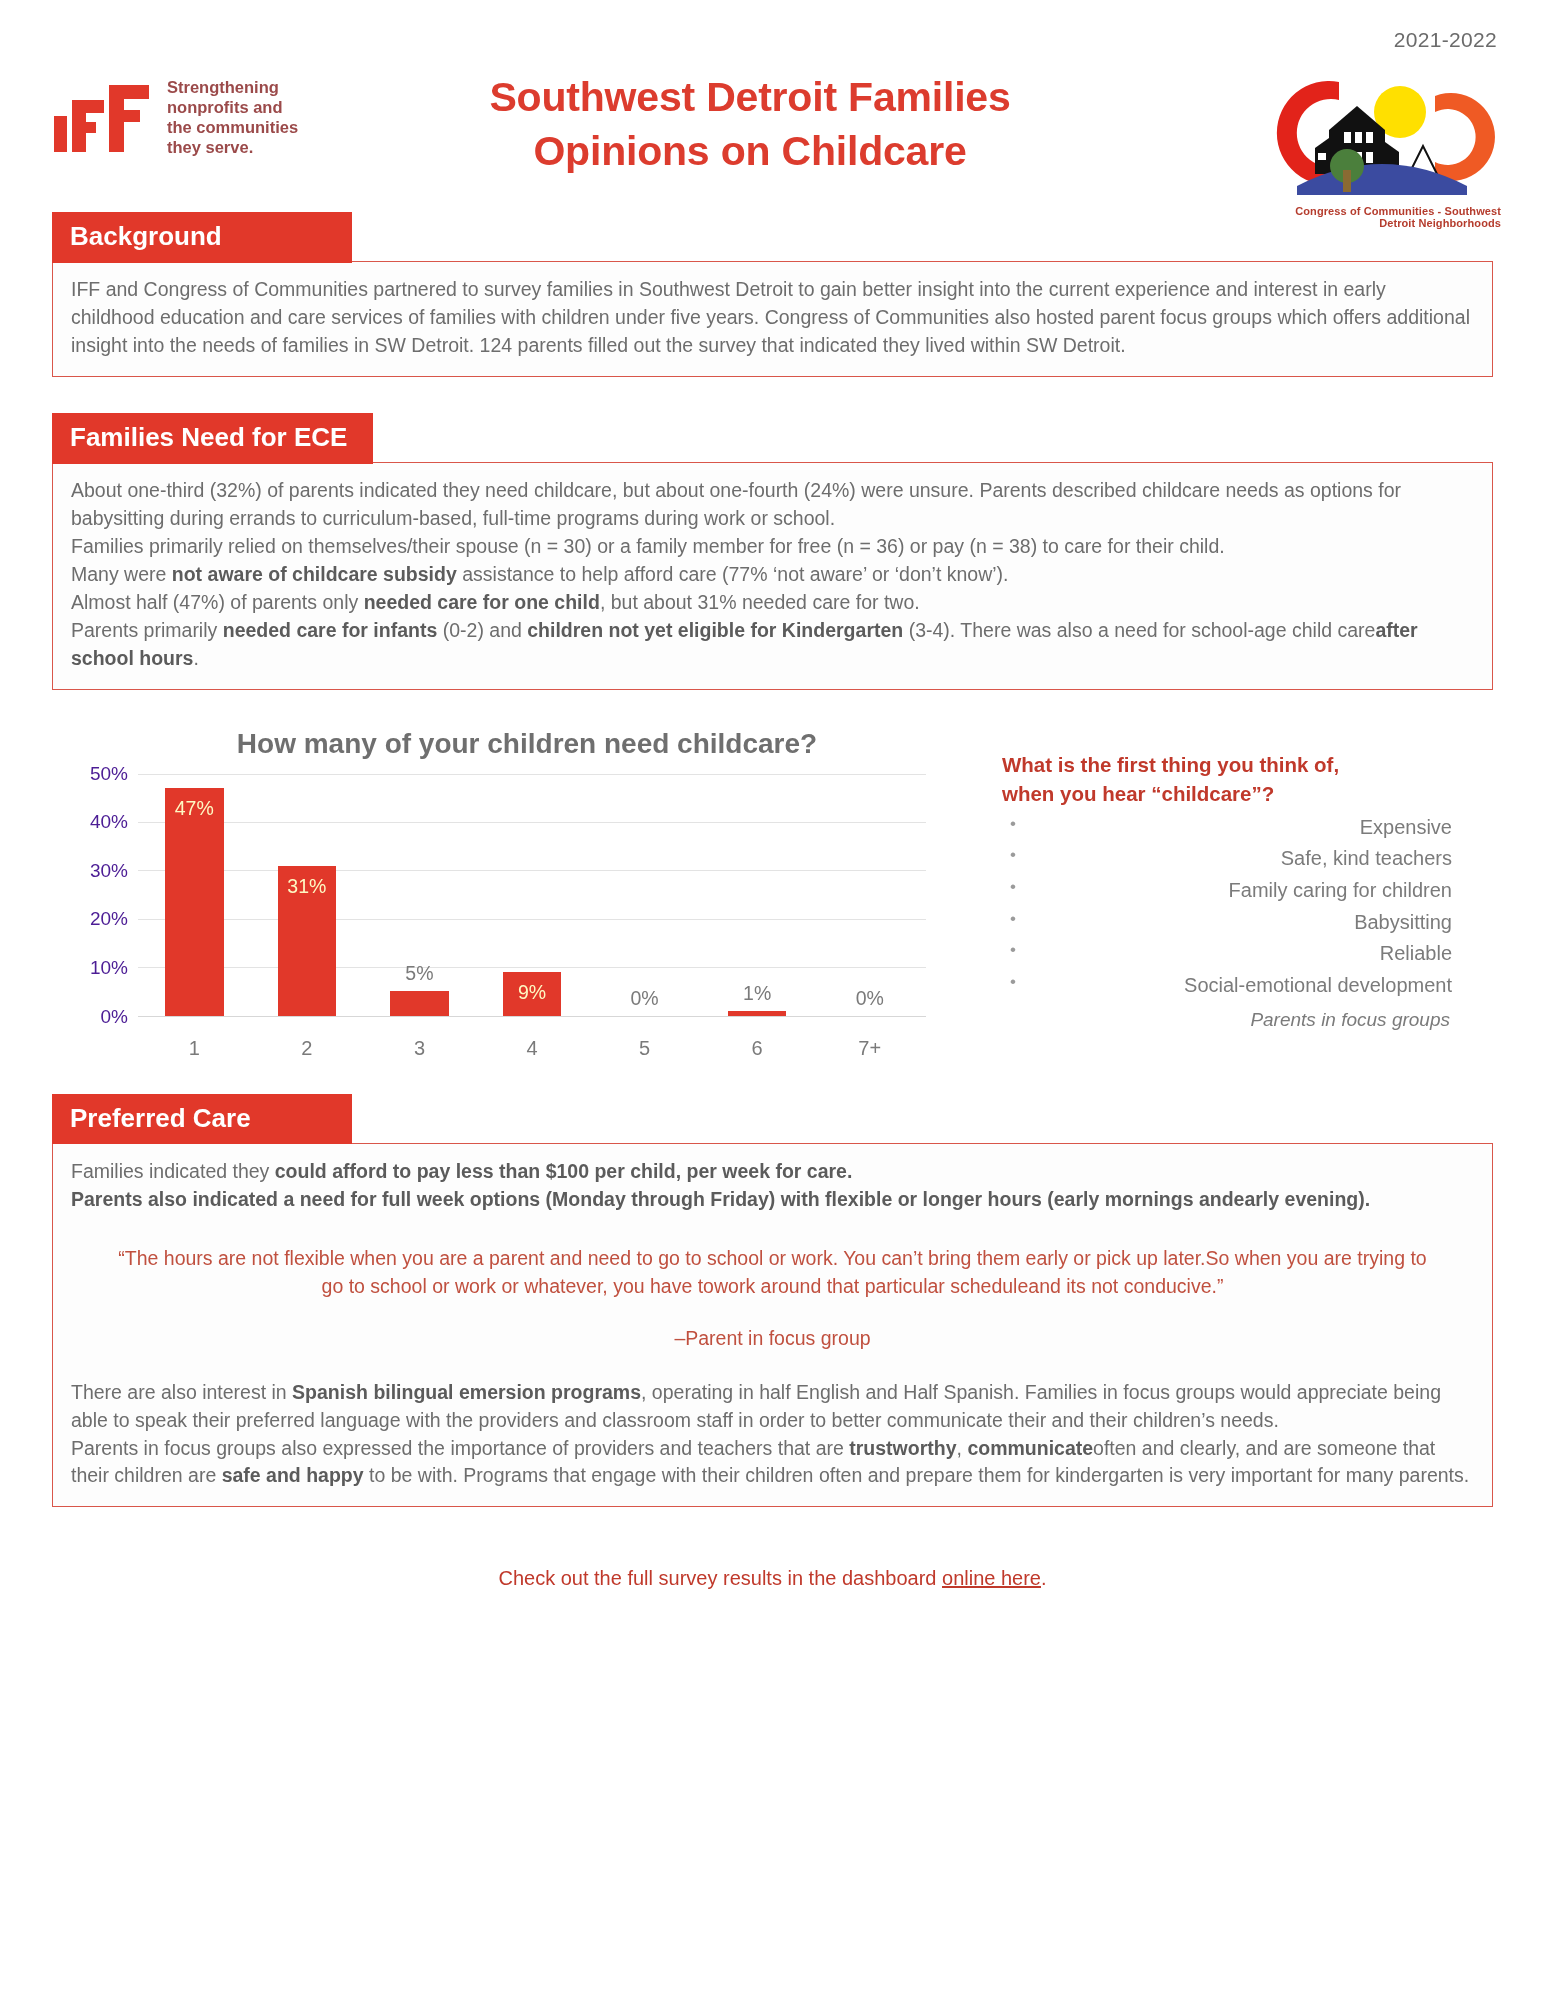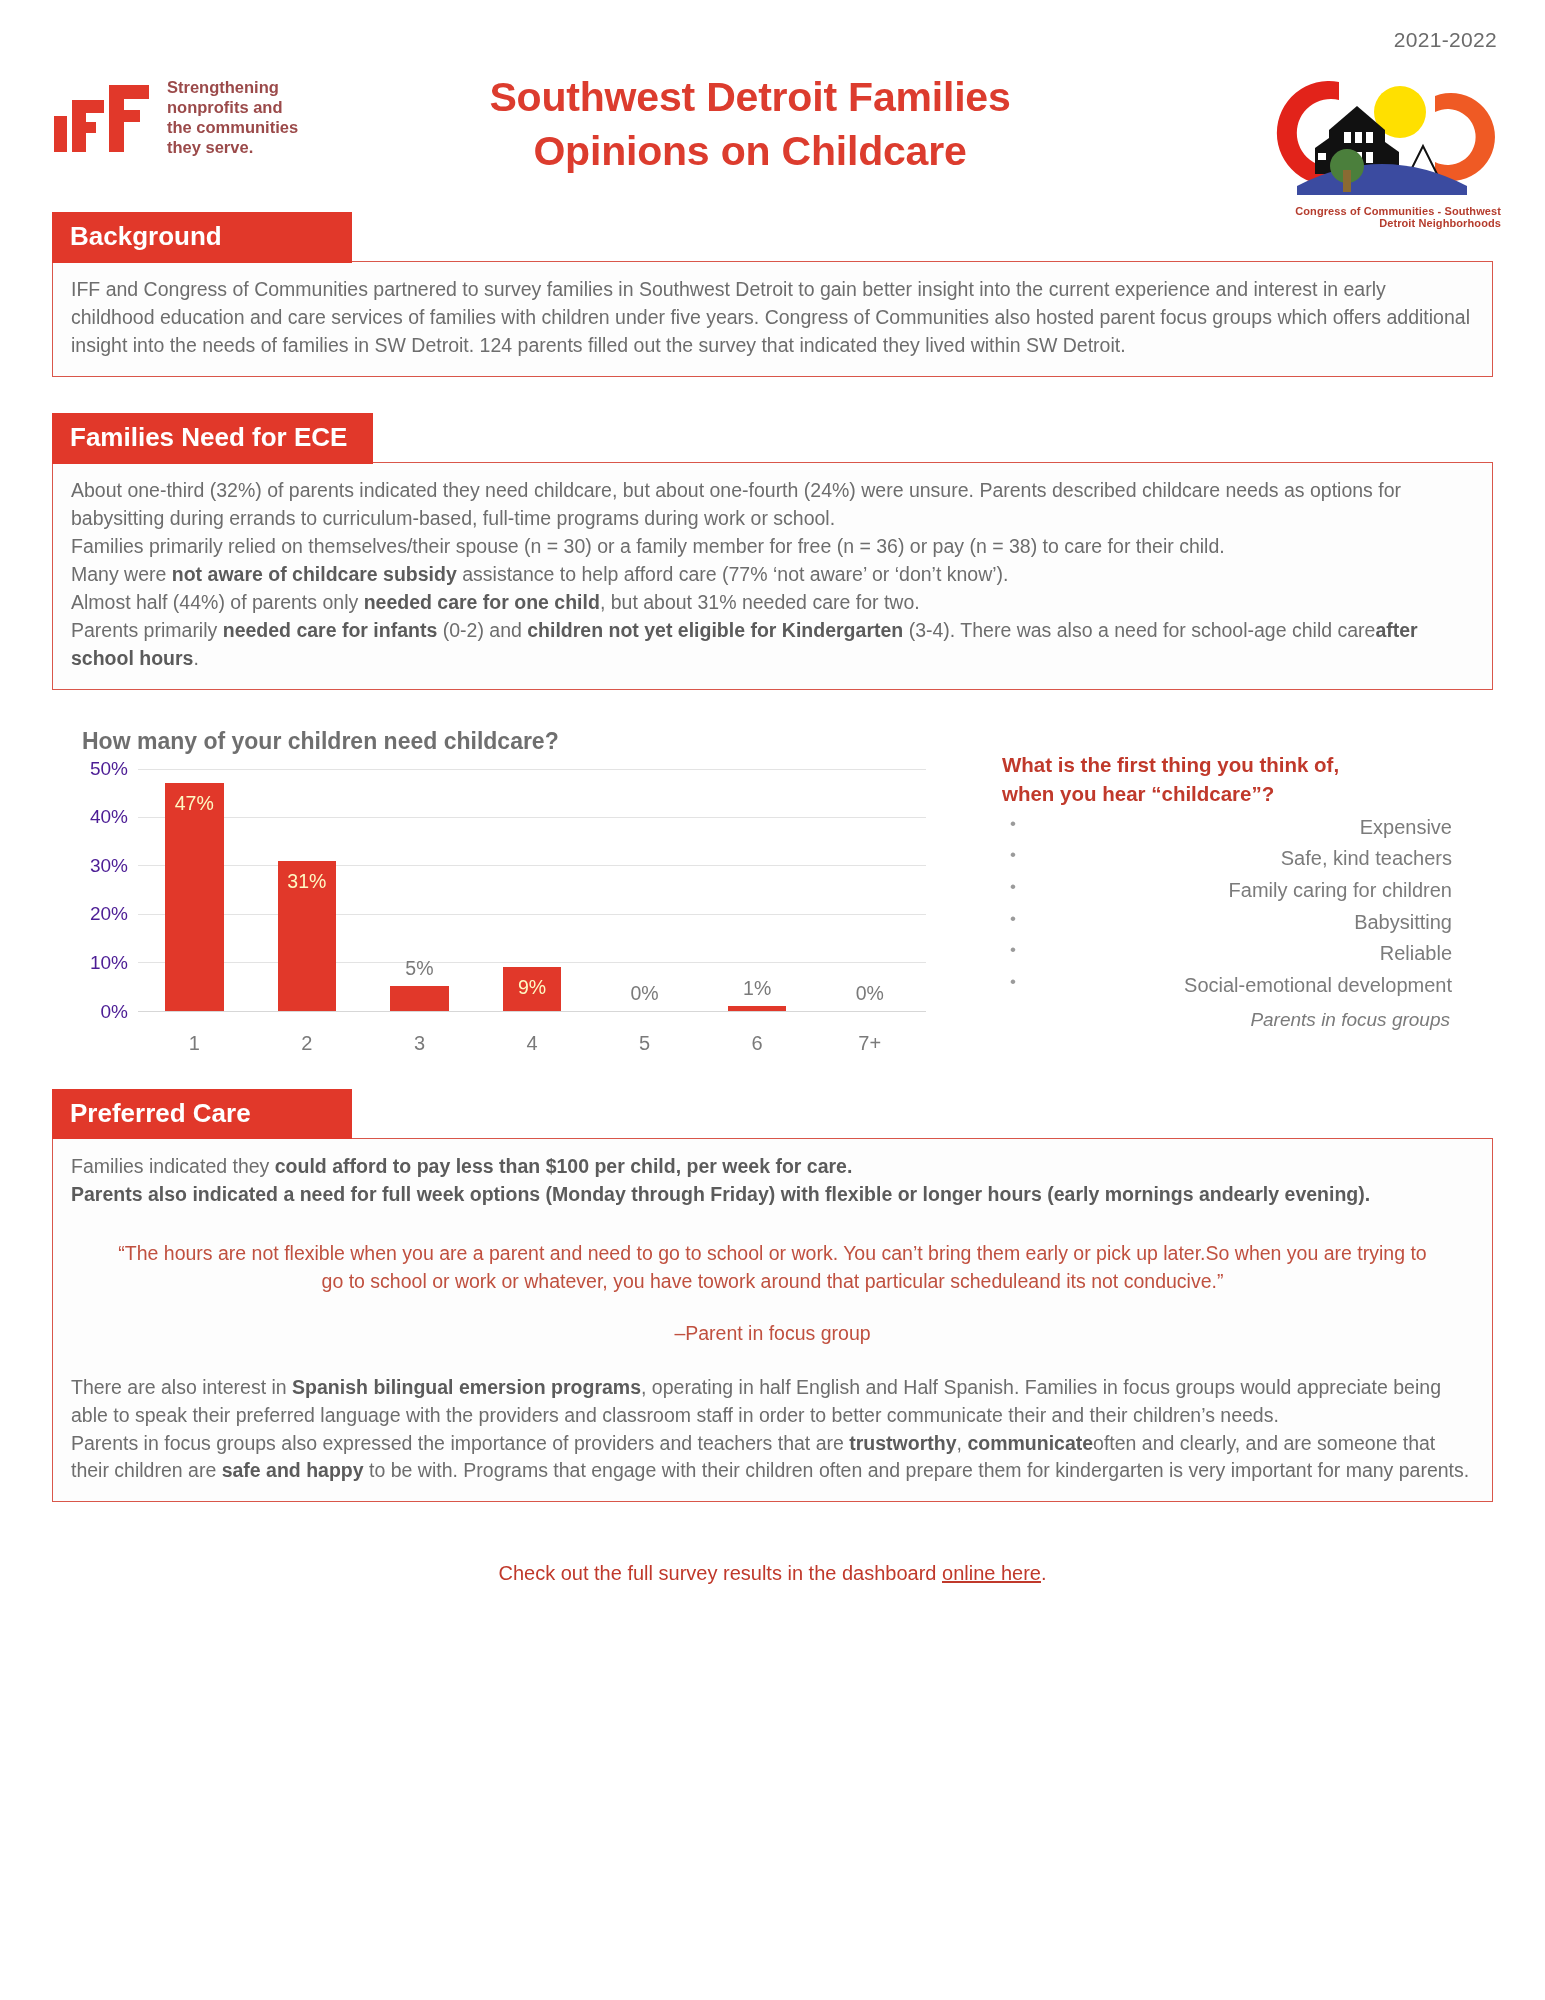--- a/index.html
+++ b/index.html
@@ -101,22 +101,22 @@
   .gap-b { height: 30px; }
 
   
   .mid {
     display: flex;
     margin: 22px 52px 0 52px;
     align-items: flex-start;
   }
   .chart-wrap { width: 920px; position: relative; }
   .chart-title {
-    text-align: left;
-    font-size: 23px;
+    text-align: center;
+    font-size: 28px;
     font-weight: bold;
     color: #6f6f6f;
     margin: 16px 0 0 30px;
   }
   .chart {
     position: relative;
     margin-top: 14px;
     height: 290px;
   }
   .plot {
@@ -288,21 +288,21 @@
   </div>
 
   <div class="gap-a"></div>
 
   <div class="section">
     <div class="sec-head">Families Need for ECE</div>
     <div class="sec-body">
       <p>About one-third (32%) of parents indicated they need childcare, but about one-fourth (24%) were unsure. Parents described childcare needs as options for babysitting during errands to curriculum-based, full-time programs during work or school.</p>
       <p>Families primarily relied on themselves/their spouse (n = 30) or a family member for free (n = 36) or pay (n = 38) to care for their child.</p>
       <p><span>Many were </span><b>not aware of childcare subsidy</b><span> assistance to help afford care (77% ‘not aware’ or ‘don’t know’).</span></p>
-      <p><span>Almost half (44%) of parents only </span><b>needed care for one child</b><span>, but about 31% needed care for two.</span></p>
+      <p><span>Almost half (47%) of parents only </span><b>needed care for one child</b><span>, but about 31% needed care for two.</span></p>
       <p><span>Parents primarily </span><b>needed care for infants</b><span> (0-2) and </span><b>children not yet eligible for Kindergarten</b><span> (3-4). There was also a need for school-age child care</span><b>after school hours</b><span>.</span></p>
     </div>
   </div>
 
   <div class="mid">
 
     <div class="chart-wrap">
       <div class="chart-title">How many of your children need childcare?</div>
       <div class="chart">
         <div class="plot">

